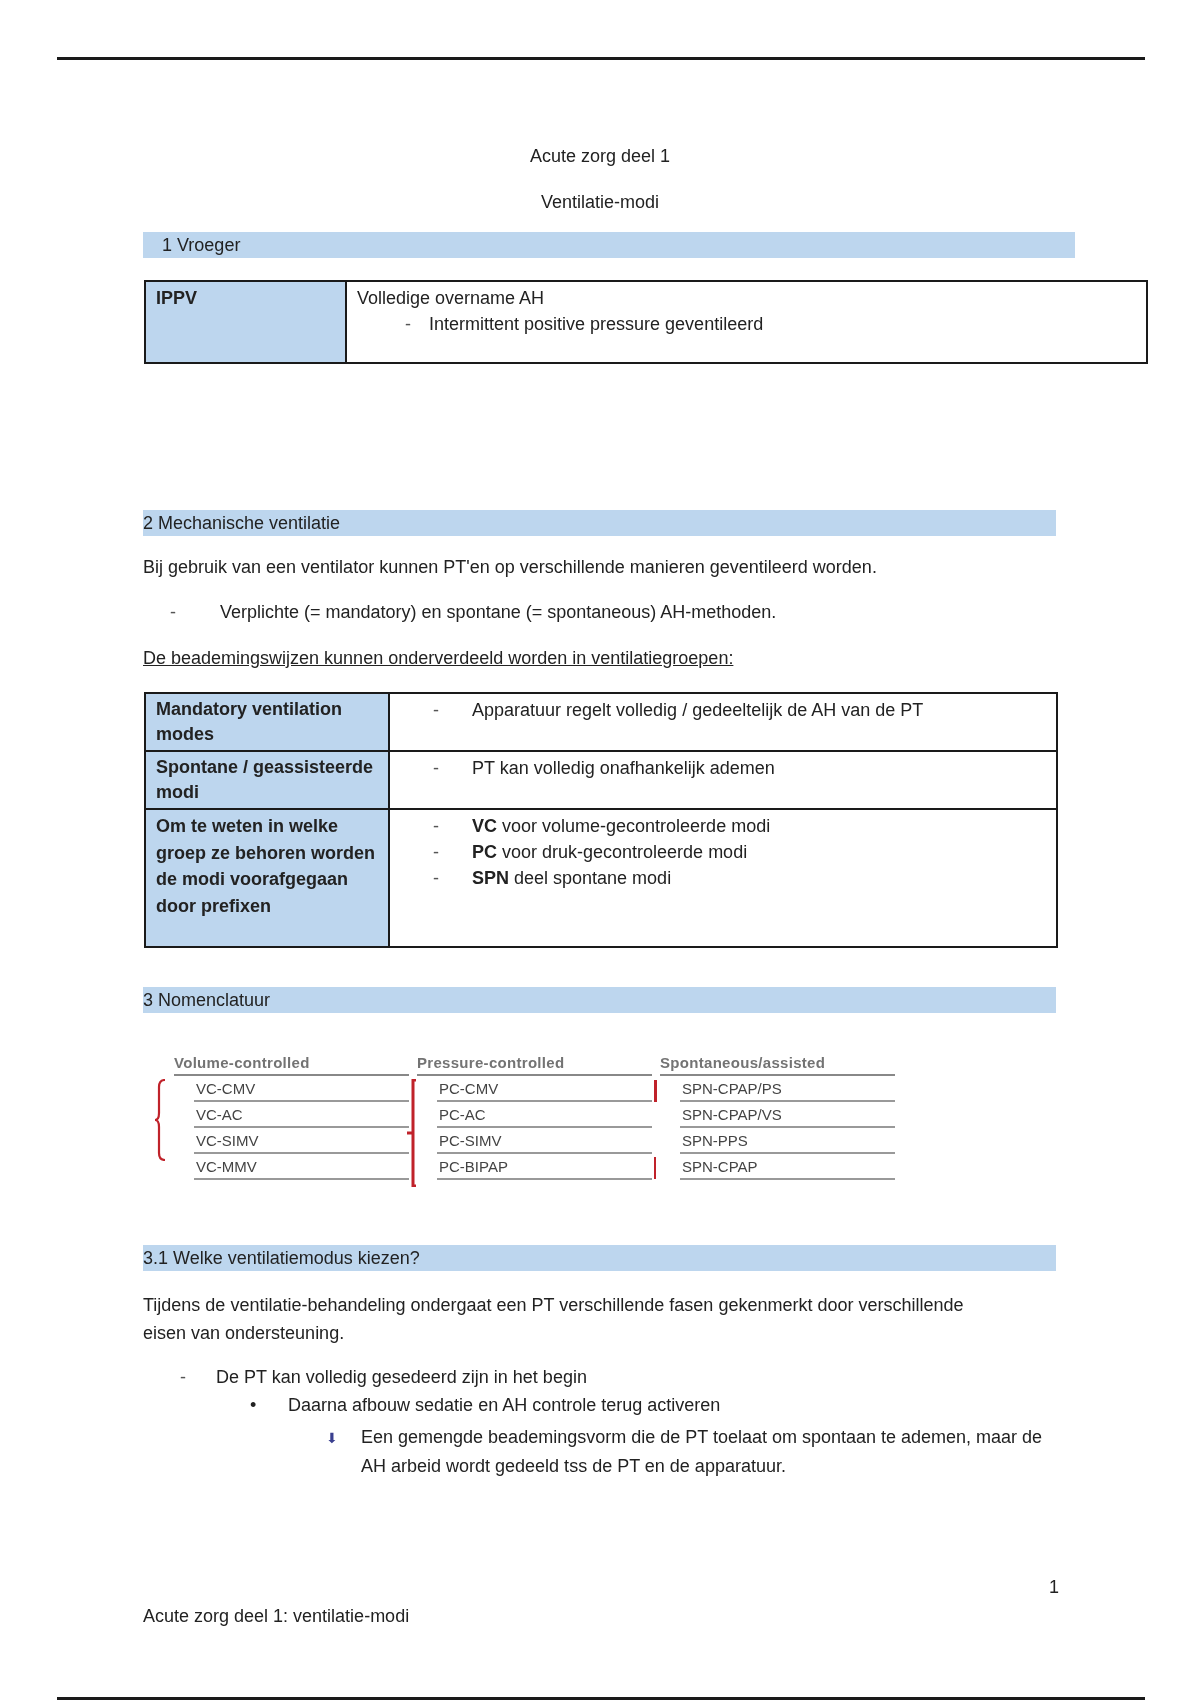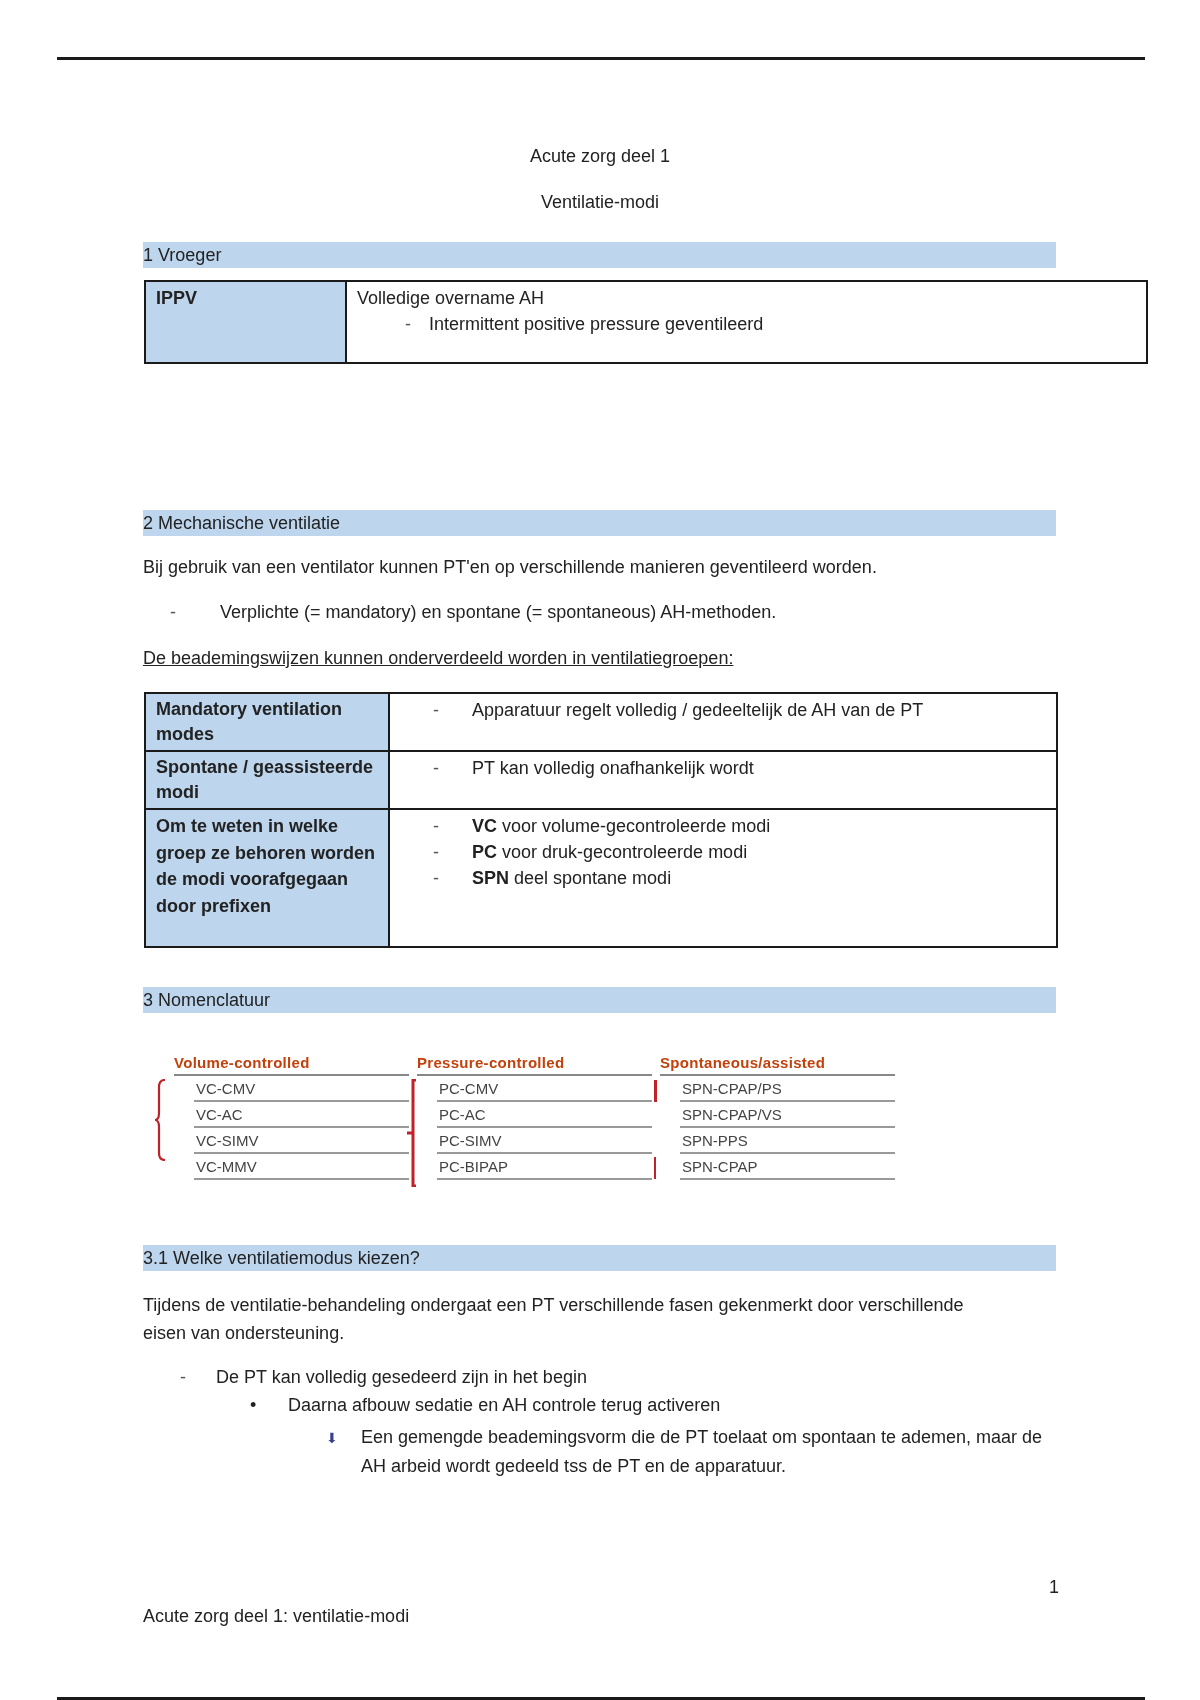--- a/index.html
+++ b/index.html
@@ -11,34 +11,34 @@
     .bar { position: absolute; left: 143px; width: 913px; height: 26px; background: #bdd6ee;
            font-size: 18px; line-height: 26px; }
     .text { font-size: 18px; }
     table.doc { position: absolute; border-collapse: collapse; font-size: 18px; }
     table.doc td { border: 2px solid #1a1a1a; vertical-align: top; padding: 3px 10px; line-height: 26px; }
     table.doc td.key { background: #bdd6ee; font-weight: bold; }
     .dash { display: inline-block; width: 72px; text-align: center; color: #555; }
     .sub { display: block; padding-left: 30px; }
     .nom { position: absolute; top: 1052px; left: 174px; font-size: 15px; color: #444; }
     .nom-col { position: absolute; top: 0; width: 235px; }
-    .nom-head { height: 22px; line-height: 22px; border-bottom: 2px solid #888; font-weight: bold; color: #c2410c; letter-spacing: 0.3px; }
+    .nom-head { height: 22px; line-height: 22px; border-bottom: 2px solid #888; font-weight: bold; color: #737373; letter-spacing: 0.3px; }
     .nom-cell { height: 24px; line-height: 25px; border-bottom: 2px solid #999; padding-left: 2px; margin-left: 20px; }
     .brk { position: absolute; background: #c0222a; }
     .footer { font-size: 18px; }
   </style>
 </head>
 <body>
 
 <div class="rule" style="top:57px;"></div>
 
 <div class="abs center" style="top:146px;">Acute zorg deel 1</div>
 <div class="abs center" style="top:192px;">Ventilatie-modi</div>
 
-<div class="bar" style="top:242px;">1 Vroeger</div>
+<div class="bar" style="top:232px;padding-left:19px;">1 Vroeger</div>
 
 <table class="doc" style="top:280px; left:144px; width:1004px;">
   <tbody>
       <tr style="height:82px;">
     <td class="key" style="width:179px;">IPPV</td>
     <td>
       <span>Volledige overname AH</span>
       <span class="sub"><span class="dash" style="width:42px;">-</span><span>Intermittent positive pressure geventileerd</span></span>
     </td>
   </tr>
@@ -53,21 +53,21 @@
 <div class="abs text" style="top:648px; left:143px; text-decoration:underline;">De beademingswijzen kunnen onderverdeeld worden in ventilatiegroepen:</div>
 
 <table class="doc" style="top:692px; left:144px; width:914px;">
   <tbody>
       <tr style="height:56px;">
     <td class="key" style="width:222px; line-height:25px;">Mandatory ventilation modes</td>
     <td><span class="dash">-</span><b></b><span>Apparatuur regelt volledig / gedeeltelijk de AH van de PT</span></td>
   </tr>
   <tr style="height:55px;margin-left:36px;">
     <td class="key" style="line-height:25px;">Spontane / geassisteerde modi</td>
-    <td><span class="dash">-</span><b></b><span>PT kan volledig onafhankelijk wordt</span></td>
+    <td><span class="dash">-</span><b></b><span>PT kan volledig onafhankelijk ademen</span></td>
   </tr>
   <tr style="height:138px;">
     <td class="key" style="line-height:26.5px;">Om te weten in welke groep ze behoren worden de modi voorafgegaan door prefixen</td>
     <td>
       <div><span class="dash">-</span><b>VC</b><span> voor volume-gecontroleerde modi</span></div>
       <div><span class="dash">-</span><b>PC</b><span> voor druk-gecontroleerde modi</span></div>
       <div><span class="dash">-</span><b>SPN</b><span> deel spontane modi</span></div>
     </td>
   </tr>
 </tbody>

